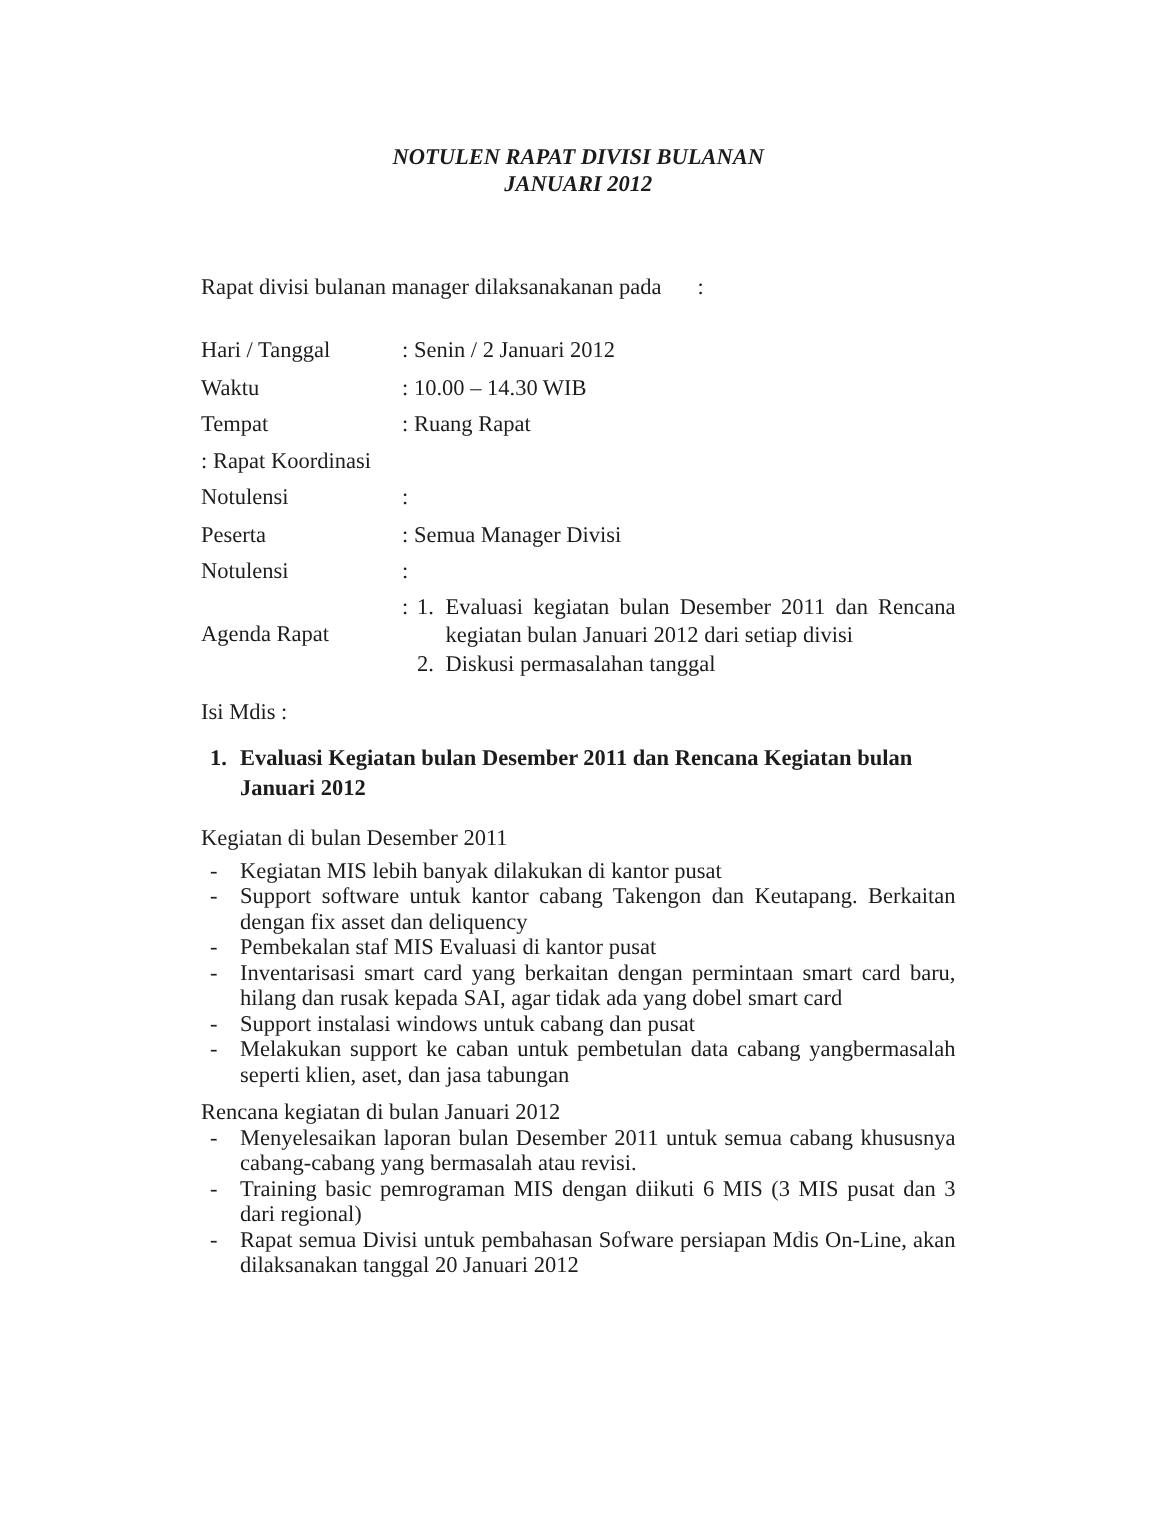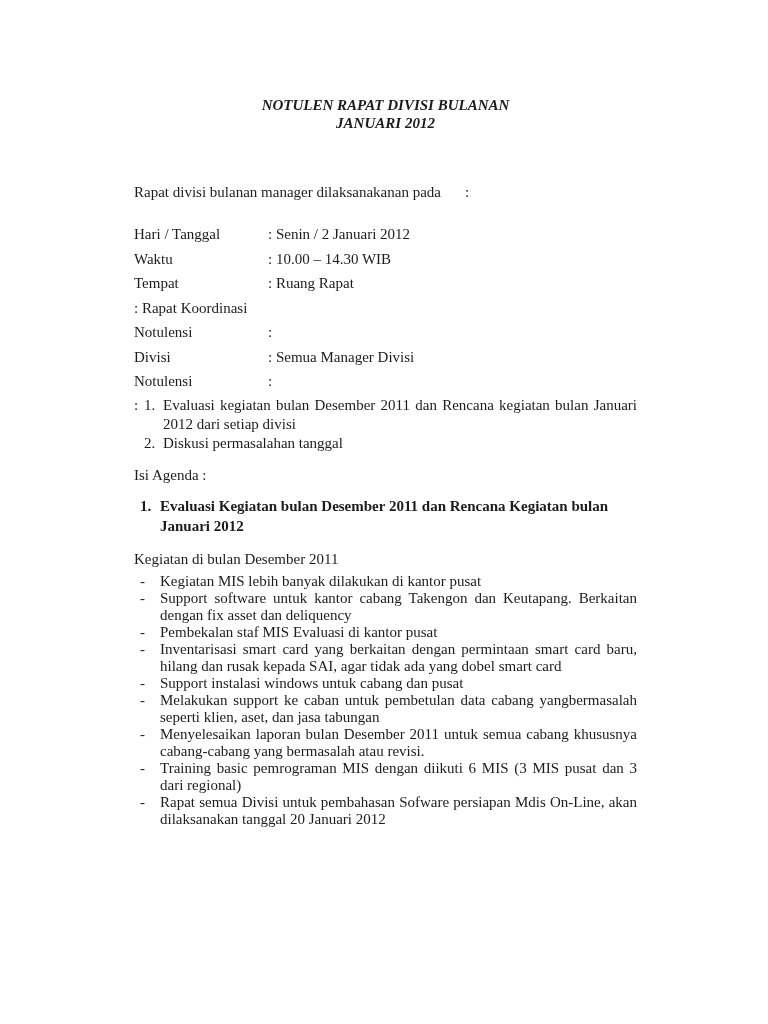--- a/index.html
+++ b/index.html
@@ -165,46 +165,47 @@
         <span class="meta-value">: Ruang Rapat</span>
       </div>
       <div class="meta-row">
         <span class="meta-value">: Rapat Koordinasi</span>
       </div>
       <div class="meta-row">
         <span class="meta-label">Notulensi</span>
         <span class="meta-value">:</span>
       </div>
       <div class="meta-row">
-        <span class="meta-label">Divisi</span>
+        <span class="meta-label">Peserta</span>
         <span class="meta-value">: Semua Manager Divisi</span>
       </div>
       <div class="meta-row">
         <span class="meta-label">Notulensi</span>
         <span class="meta-value">:</span>
       </div>
 
       <div class="meta-row">
+        <span class="meta-label">Agenda Rapat</span>
         <div class="agenda-value">
           <span class="agenda-colon">:</span>
           <div class="agenda-items">
             <div class="agenda-item">
               <span class="agenda-num">1.</span>
               <span class="agenda-text">Evaluasi kegiatan bulan Desember 2011 dan Rencana kegiatan bulan Januari 2012 dari setiap divisi</span>
             </div>
             <div class="agenda-item">
               <span class="agenda-num">2.</span>
               <span class="agenda-text">Diskusi permasalahan tanggal</span>
             </div>
           </div>
         </div>
       </div>
     </div>
 
-    <p class="isi">Isi Agenda :</p>
+    <p class="isi">Isi Mdis :</p>
 
     <div class="section-heading">
       <span class="section-num">1.</span>
       <span class="section-title">Evaluasi Kegiatan bulan Desember 2011 dan Rencana Kegiatan bulan Januari 2012</span>
     </div>
 
 
     <p class="list-heading">Kegiatan di bulan Desember 2011</p>
     <ul class="dash-list">
       <li>
@@ -226,20 +227,21 @@
       <li>
         <span class="dash">-</span>
         <span class="li-text">Support instalasi windows untuk cabang dan pusat</span>
       </li>
       <li>
         <span class="dash">-</span>
         <span class="li-text">Melakukan support ke caban untuk pembetulan data cabang yangbermasalah seperti klien, aset, dan jasa tabungan</span>
       </li>
     </ul>
 
+    <p class="list-heading tight">Rencana kegiatan di bulan Januari 2012</p>
     <ul class="dash-list tight">
       <li>
         <span class="dash">-</span>
         <span class="li-text">Menyelesaikan laporan bulan Desember 2011 untuk semua cabang khususnya cabang-cabang yang bermasalah atau revisi.</span>
       </li>
       <li>
         <span class="dash">-</span>
         <span class="li-text">Training basic pemrograman MIS dengan diikuti 6 MIS (3 MIS pusat dan 3 dari regional)</span>
       </li>
       <li>

